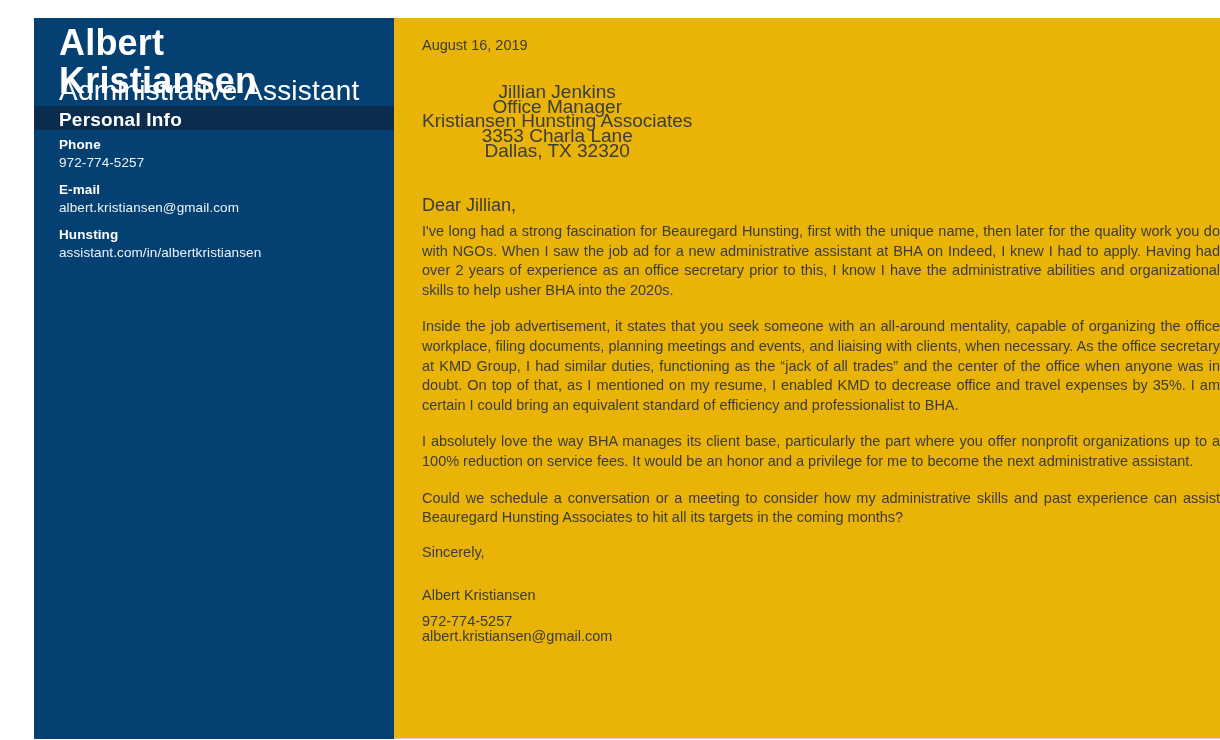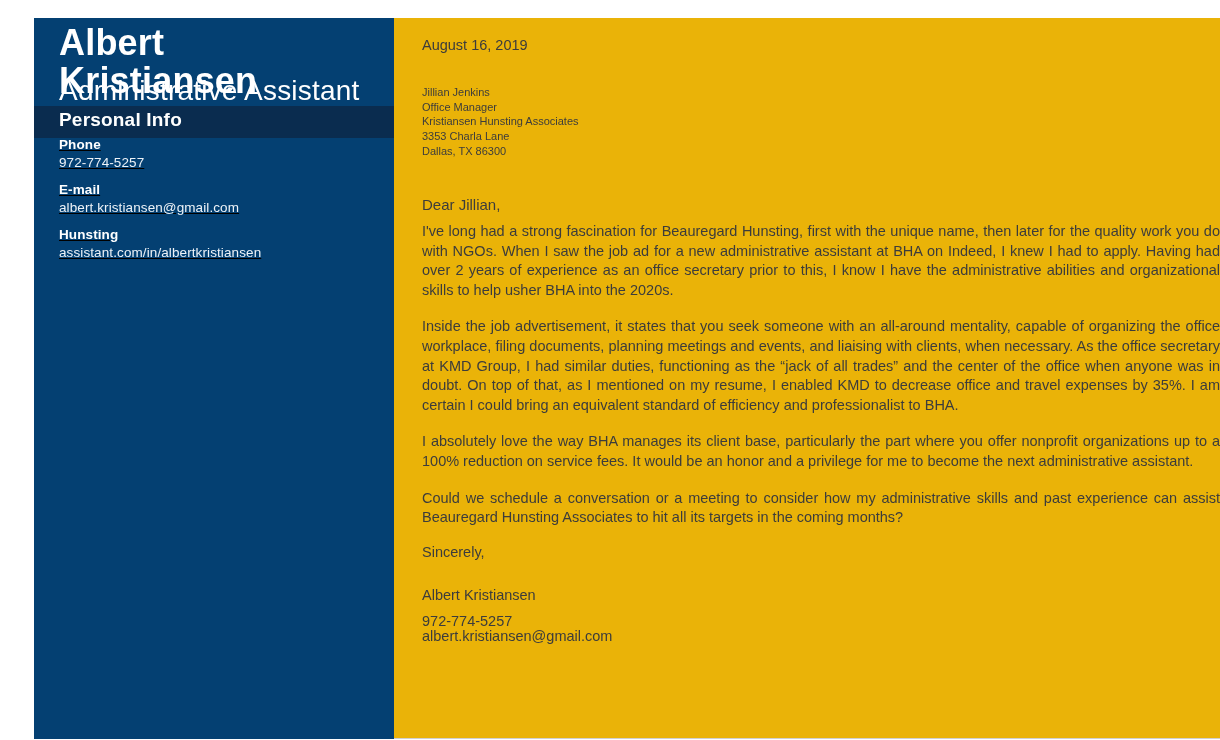--- a/index.html
+++ b/index.html
@@ -61,41 +61,41 @@
     font-weight: normal;
     line-height: 26px;
     letter-spacing: 0.2px;
   }
 
   .sb-section-band {
     position: absolute;
     left: 0;
     top: 88px;
     width: 360px;
-    height: 32px;
+    height: 24px;
     background: #0a2c4f;
     text-align: center;
   }
   .sb-section-band .band-label {
     position: absolute;
     left: 25px;
     top: 3px;
     color: #ffffff;
     font-size: 19px;
     font-weight: bold;
     letter-spacing: 0.2px;
   }
 
   .sb-contacts {
     position: absolute;
     left: 25px;
     top: 118px;
     width: 320px;
   }
-  .sb-field { margin-bottom: 9px; text-decoration: underline; }
+  .sb-field { margin-bottom: 9px; }
   .sb-label {
     color: #ffffff;
     font-size: 13.5px;
     font-weight: bold;
     line-height: 18px;
     letter-spacing: 0.1px;
   }
   .sb-value {
     color: #eef3f8;
     font-size: 13.5px;
@@ -120,31 +120,32 @@
     top: 17px;
     font-size: 14.5px;
     line-height: 20px;
     color: #3c3c3c;
   }
 
   .recipient {
     position: absolute;
     left: 0;
     top: 67px;
-    font-size: 11px;
+    font-size: 19px;
     line-height: 14.7px;
     color: #3c3c3c;
+    text-align: center;
   }
   .recipient div { padding: 0; margin: 0; line-height: 14.7px; height: 14.7px; }
 
   .salutation {
     position: absolute;
     left: 0;
     top: 177px;
-    font-size: 15px;
+    font-size: 18px;
     line-height: 20px;
     color: #3c3c3c;
   }
 
   #paragraphs {
     position: absolute;
     left: 0;
     top: 204px;
     width: 798px;
   }
@@ -218,21 +219,21 @@
 
   <main id="letter">
 
     <div class="letter-date">August 16, 2019</div>
 
     <div class="recipient">
       <div>Jillian Jenkins</div>
       <div>Office Manager</div>
       <div>Kristiansen Hunsting Associates</div>
       <div>3353 Charla Lane</div>
-      <div>Dallas, TX 86300</div>
+      <div>Dallas, TX 32320</div>
     </div>
 
     <div class="salutation">Dear Jillian,</div>
 
     <div id="paragraphs">
       <p>I've long had a strong fascination for Beauregard Hunsting, first with the unique name, then later for the quality work you do with NGOs. When I saw the job ad for a new administrative assistant at BHA on Indeed, I knew I had to apply. Having had over 2 years of experience as an office secretary prior to this, I know I have the administrative abilities and organizational skills to help usher BHA into the 2020s.</p>
       <p>Inside the job advertisement, it states that you seek someone with an all-around mentality, capable of organizing the office workplace, filing documents, planning meetings and events, and liaising with clients, when necessary. As the office secretary at KMD Group, I had similar duties, functioning as the “jack of all trades” and the center of the office when anyone was in doubt. On top of that, as I mentioned on my resume, I enabled KMD to decrease office and travel expenses by 35%. I am certain I could bring an equivalent standard of efficiency and professionalist to BHA.</p>
       <p>I absolutely love the way BHA manages its client base, particularly the part where you offer nonprofit organizations up to a 100% reduction on service fees. It would be an honor and a privilege for me to become the next administrative assistant.</p>
       <p>Could we schedule a conversation or a meeting to consider how my administrative skills and past experience can assist Beauregard Hunsting Associates to hit all its targets in the coming months?</p>
     </div>

